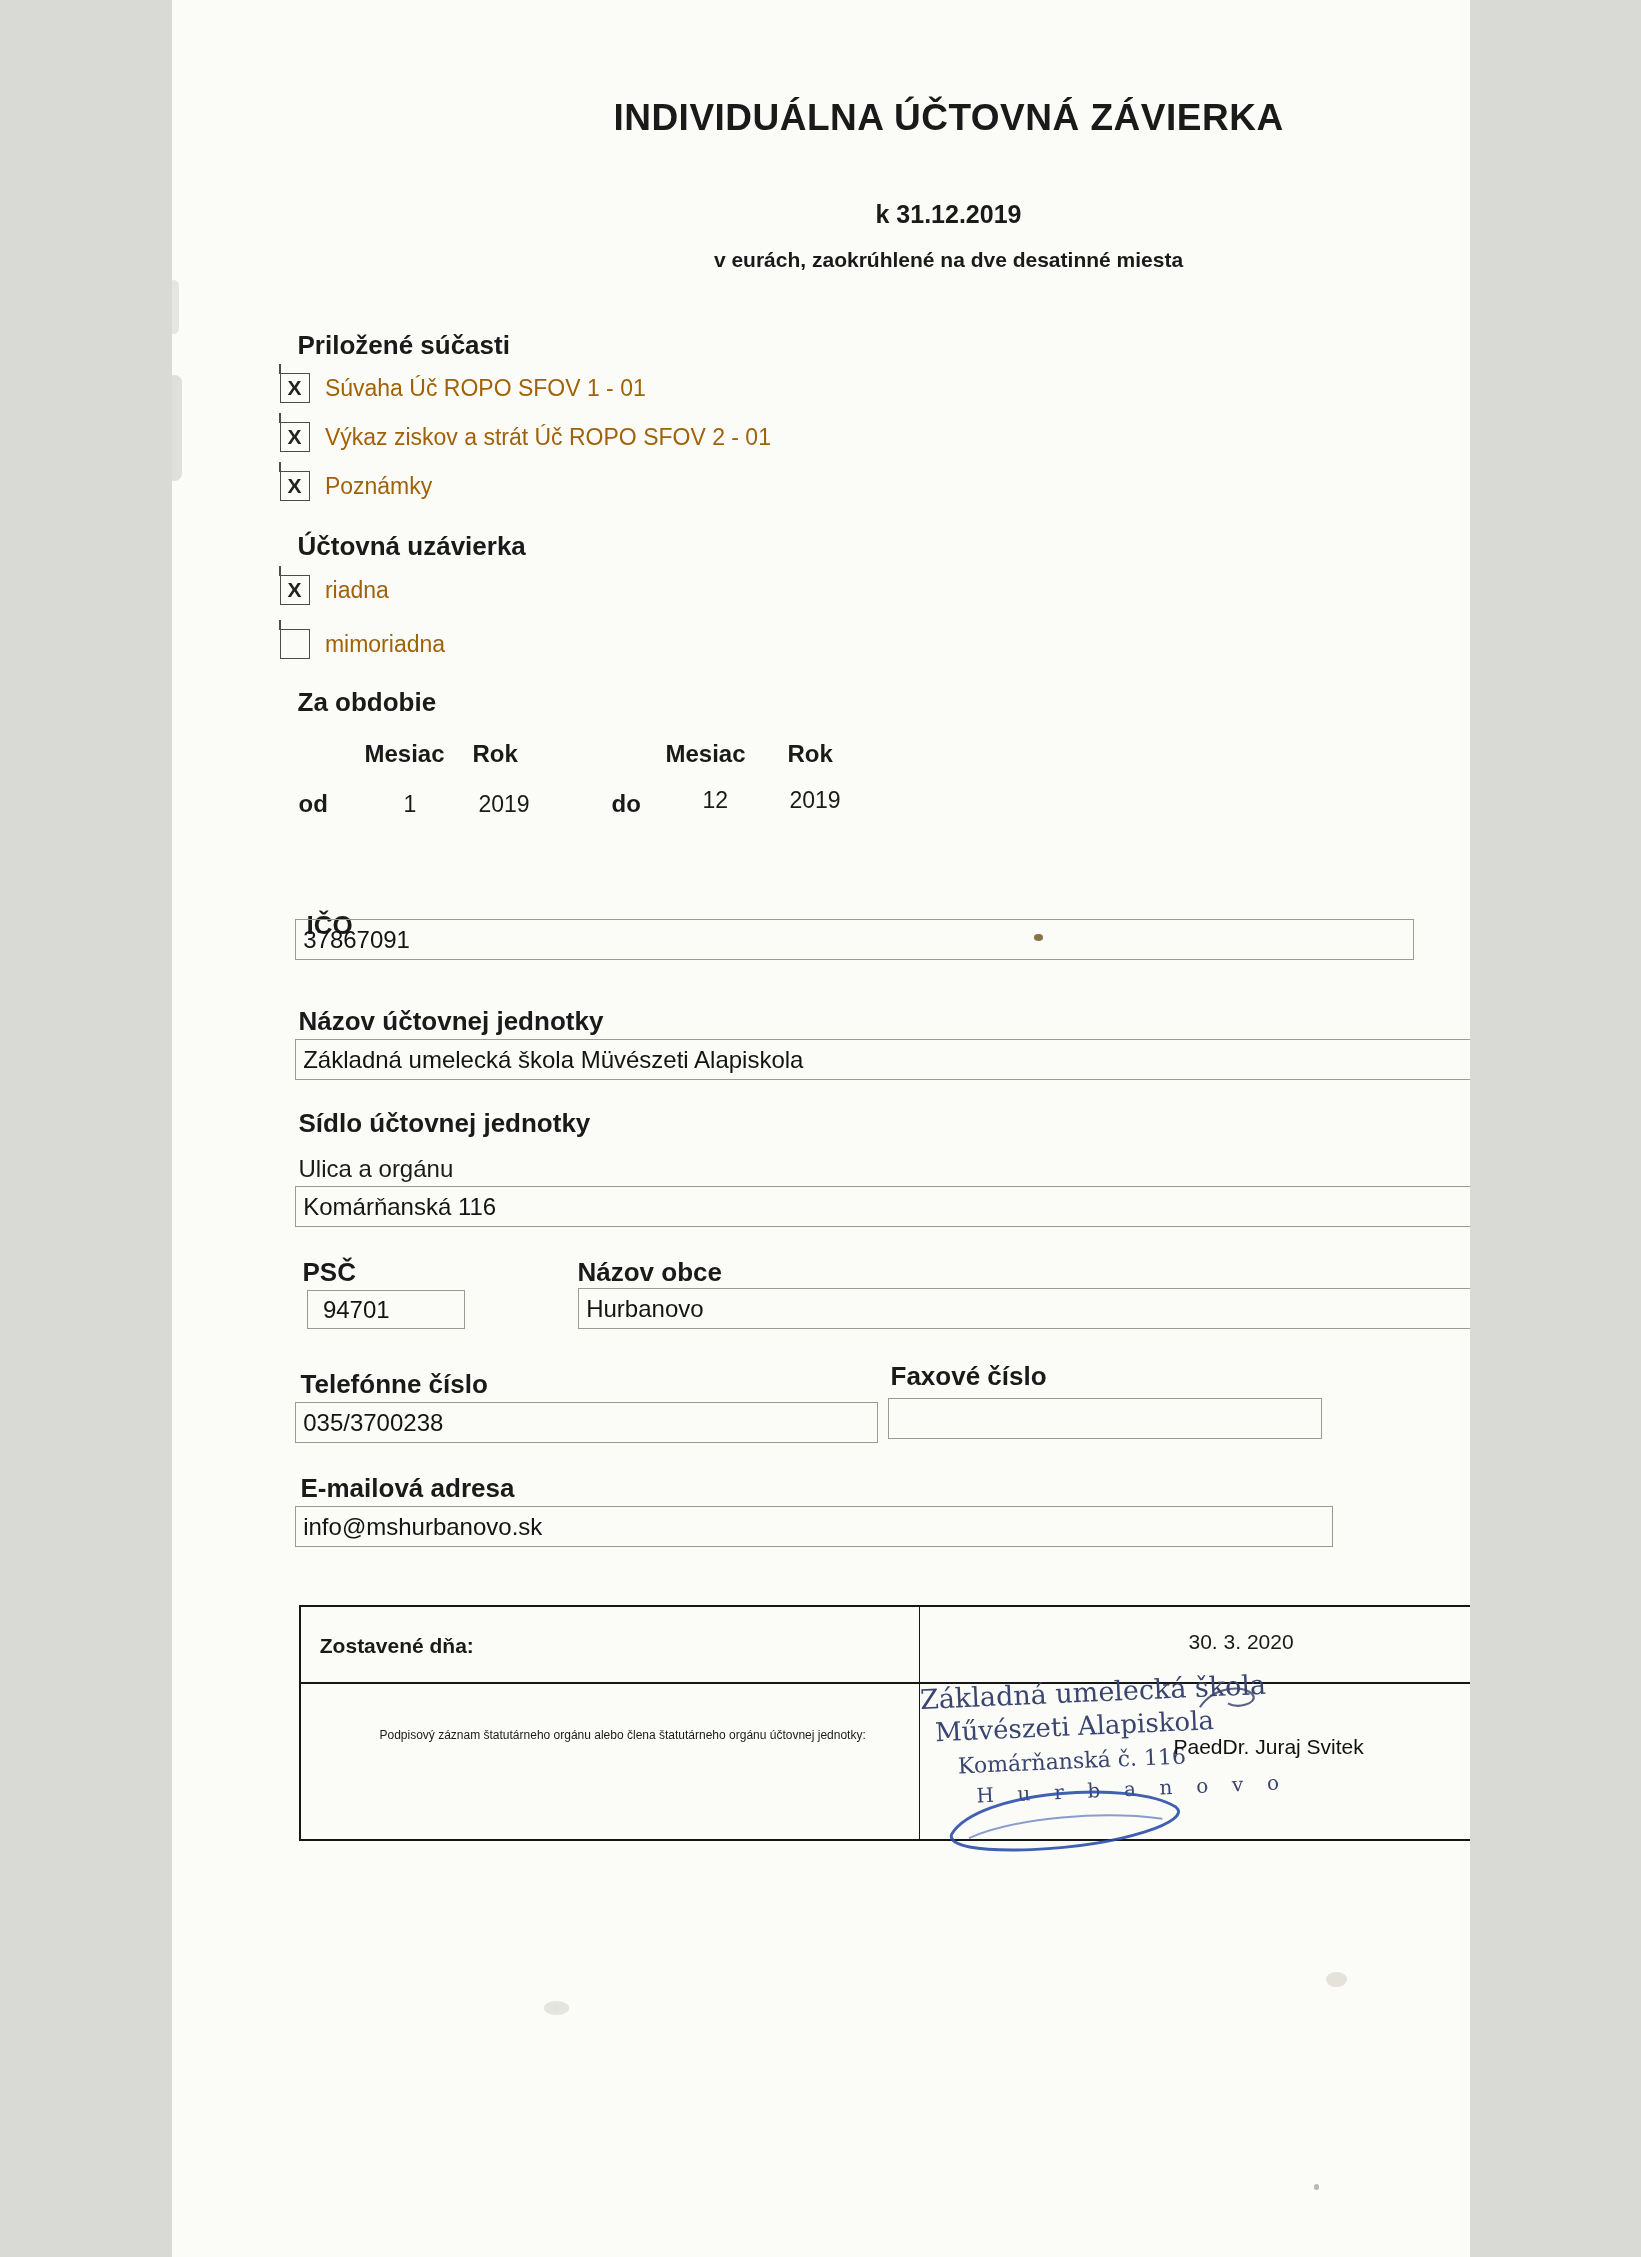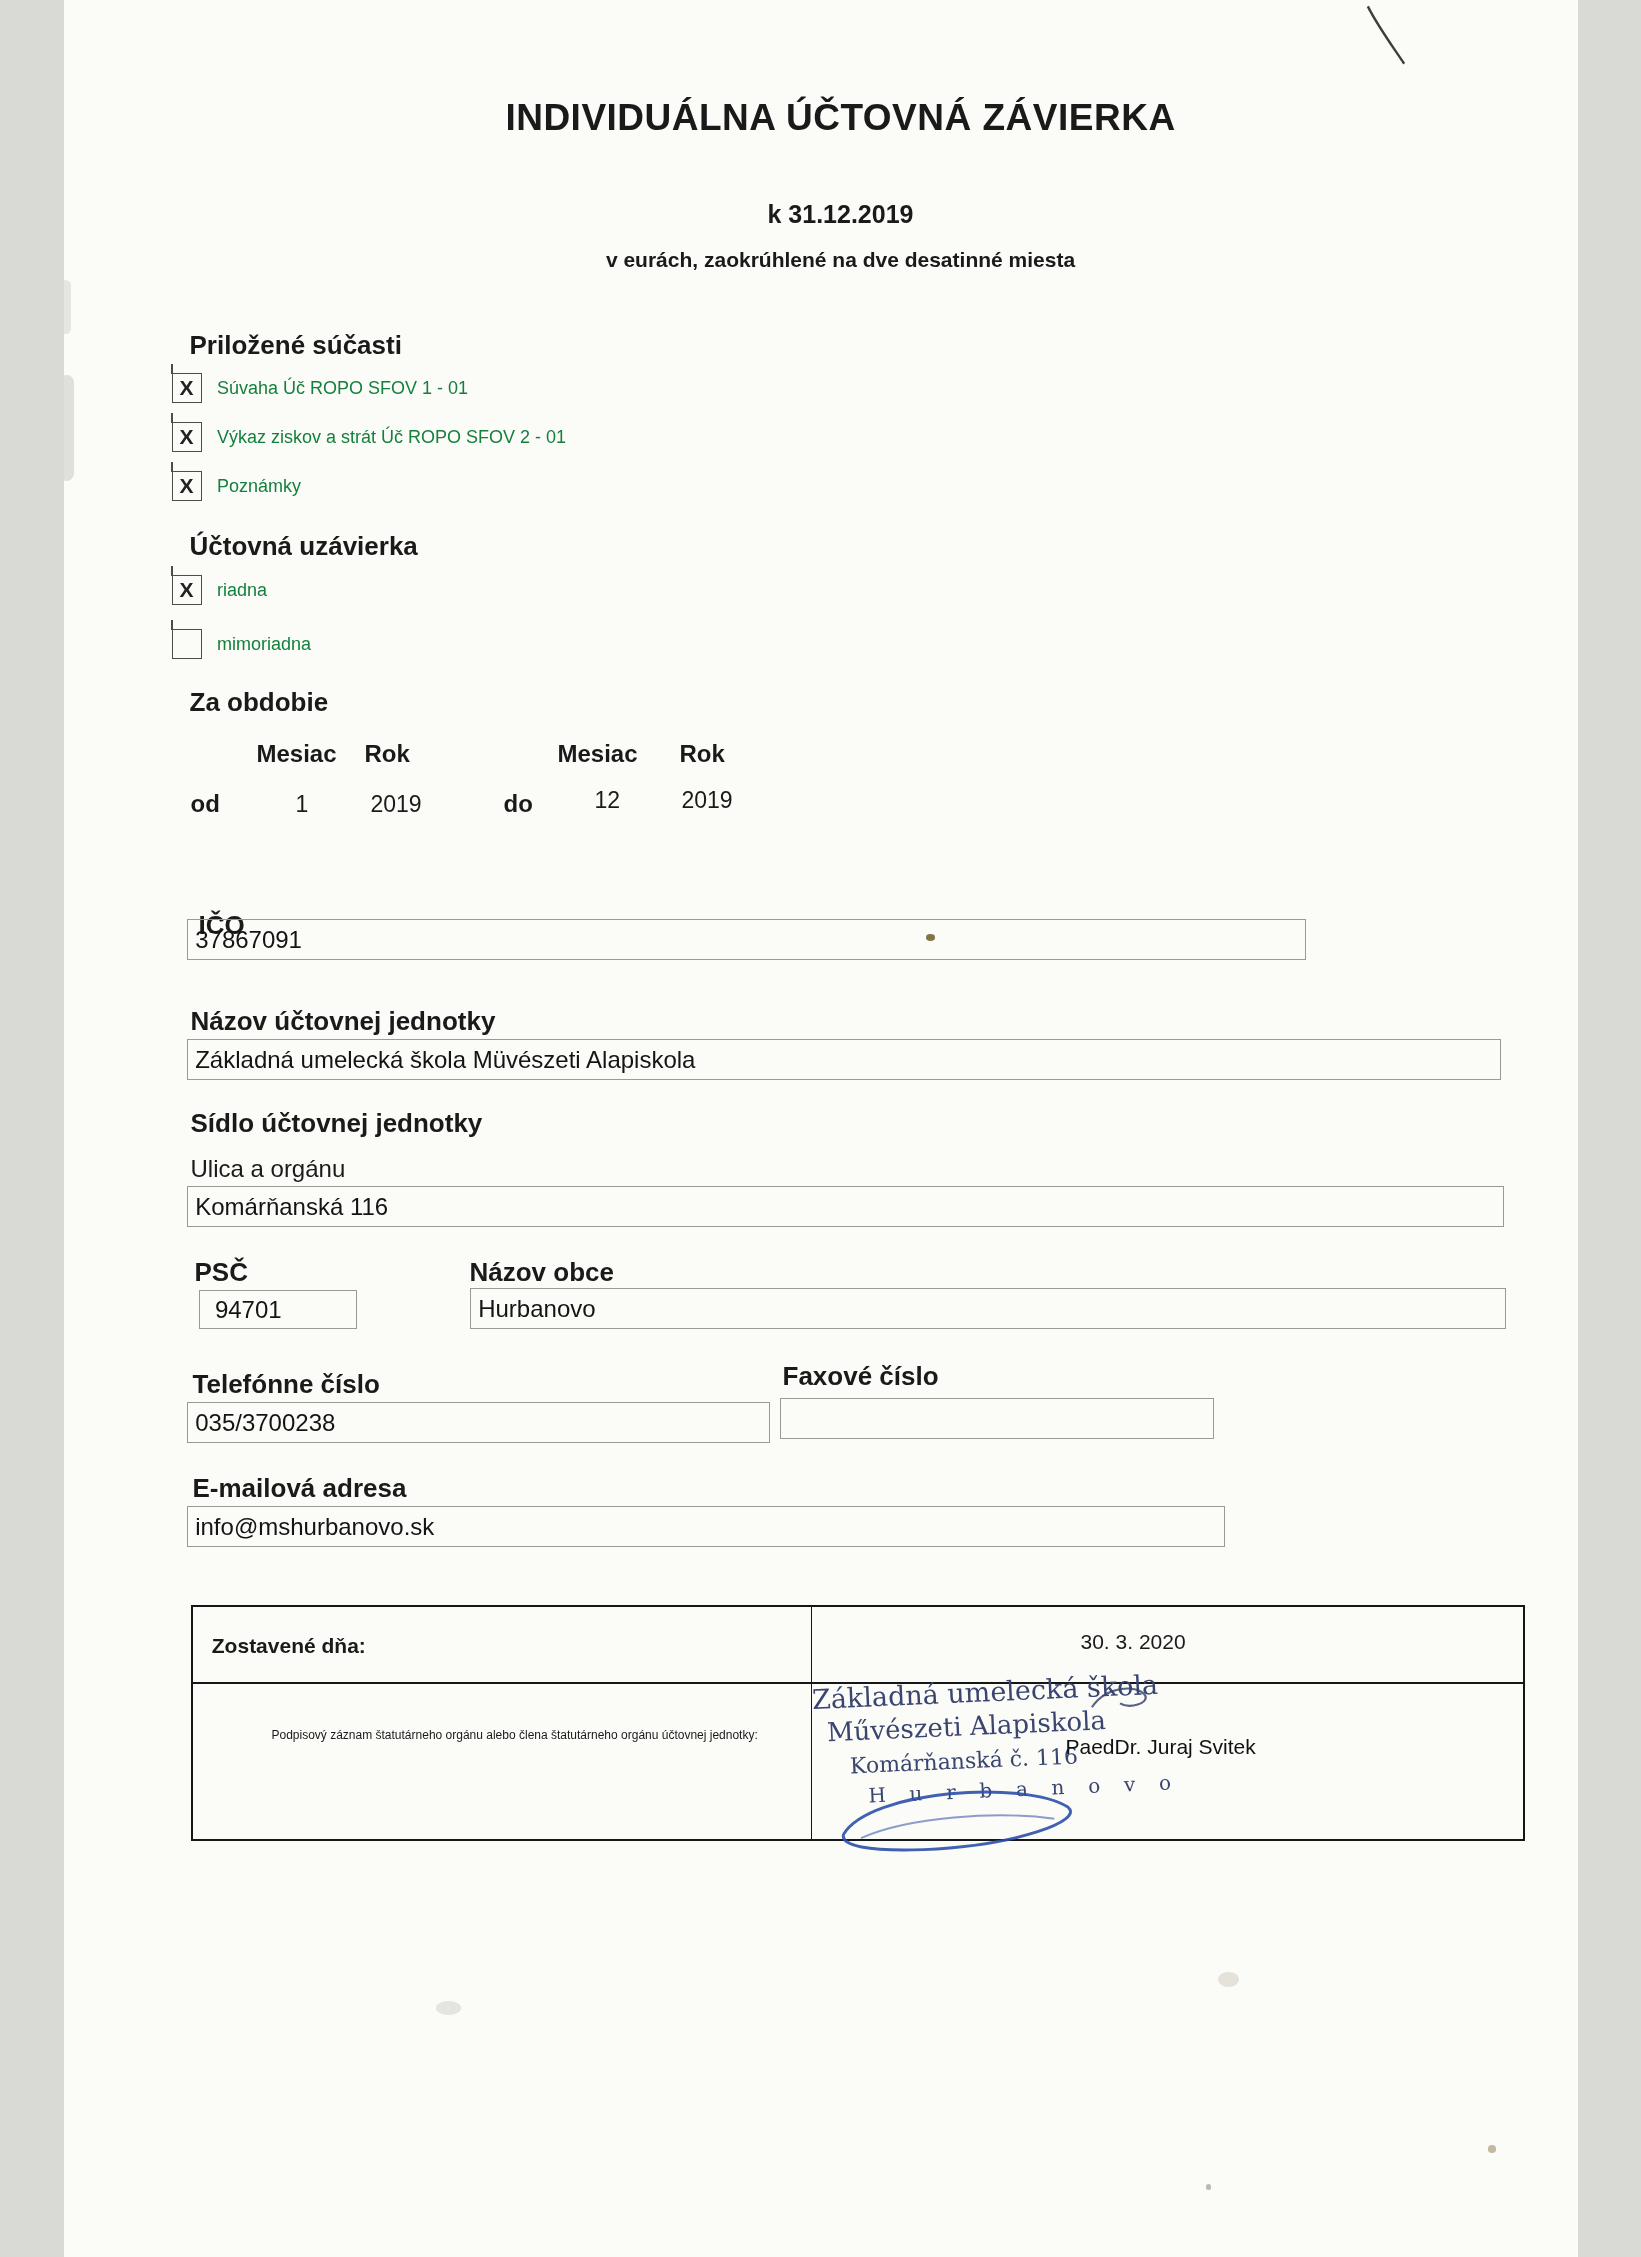--- a/index.html
+++ b/index.html
@@ -1,35 +1,35 @@
 <!DOCTYPE html>
 <html><head>
 <meta charset="utf-8">
 <style>
   html,body { margin:0; padding:0; background:#d9d9d5; }
   .page {
-    position:relative; width:1514px; height:2257px; margin:0 auto;
+    position:relative; width:1298px; height:2257px; margin:0 auto;
     background:#fbfbf8; overflow:hidden;
     font-family:"Liberation Sans", sans-serif; color:#1a1a1a;
   }
   .center-band { position:absolute; left:0; width:1554px; text-align:center; }
   .title { font-size:37px; font-weight:700; letter-spacing:0.5px; }
   .sub1 { font-size:25px; font-weight:700; }
   .sub2 { font-size:21px; font-weight:700; }
   .h-bold { position:absolute; font-weight:700; font-size:26px; white-space:nowrap; }
   .h-reg { position:absolute; font-weight:400; font-size:24px; white-space:nowrap; }
   .val { position:absolute; font-size:23px; white-space:nowrap; }
   .val-b { position:absolute; font-size:24px; font-weight:700; white-space:nowrap; }
 
   .cb-row { position:absolute; display:flex; align-items:center; gap:15.4px; }
   .cb { position:relative; width:28px; height:28px; border:1.9px solid #4c4c48;
         font-weight:700; font-size:21px; display:flex; align-items:center; justify-content:center;
         color:#222; }
   .cb::before { content:""; position:absolute; left:-1.9px; top:-9.7px; width:1.9px; height:9.7px; background:#4c4c48; }
-  .cb-label { font-size:18px; color:#15803d;text-align:center; }
+  .cb-label { font-size:23px; color:#a16207;text-align:center; }
 
   .field-box { position:absolute; border:1.4px solid #9a9a92; font-size:24px;
                line-height:39px; padding-left:7.7px; white-space:nowrap; color:#141414; }
 
   .sig-table { position:absolute; left:127px; top:1605px; width:1330px; height:232px;
                border:2.9px solid #161616; }
   .sig-vline { position:absolute; left:618px; top:0; width:1.9px; height:100%; background:#161616; }
   .sig-hline { position:absolute; left:0; top:75px; width:100%; height:1.9px; background:#161616; }
   .cell-label { position:absolute; font-weight:700; font-size:21px; }
   .cell-label-multiline { position:absolute; font-weight:400; font-size:12px; line-height:1.4; width:546px;text-align:right; }

